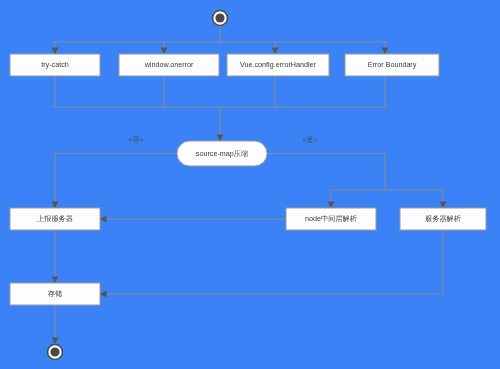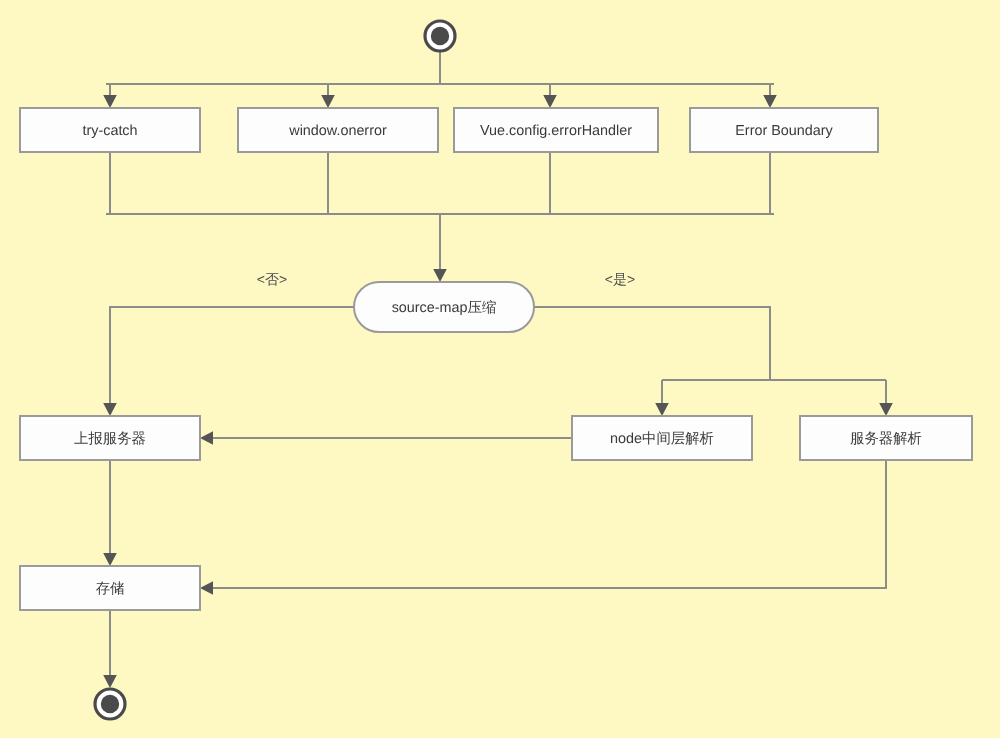--- a/index.html
+++ b/index.html
@@ -10,21 +10,21 @@
   body {
     width: 500px;
     height: 369px;
     overflow: hidden;
     font-family: "Liberation Sans", "DejaVu Sans", sans-serif;
   }
   #diagram-root {
     position: relative;
     width: 500px;
     height: 369px;
-    background: #fef9c3;
+    background: #3b82f6;
     text-align: center;
   }
   svg.flow {
     position: absolute;
     left: 0;
     top: 0;
     width: 500px;
     height: 369px;
     display: block;
   }

